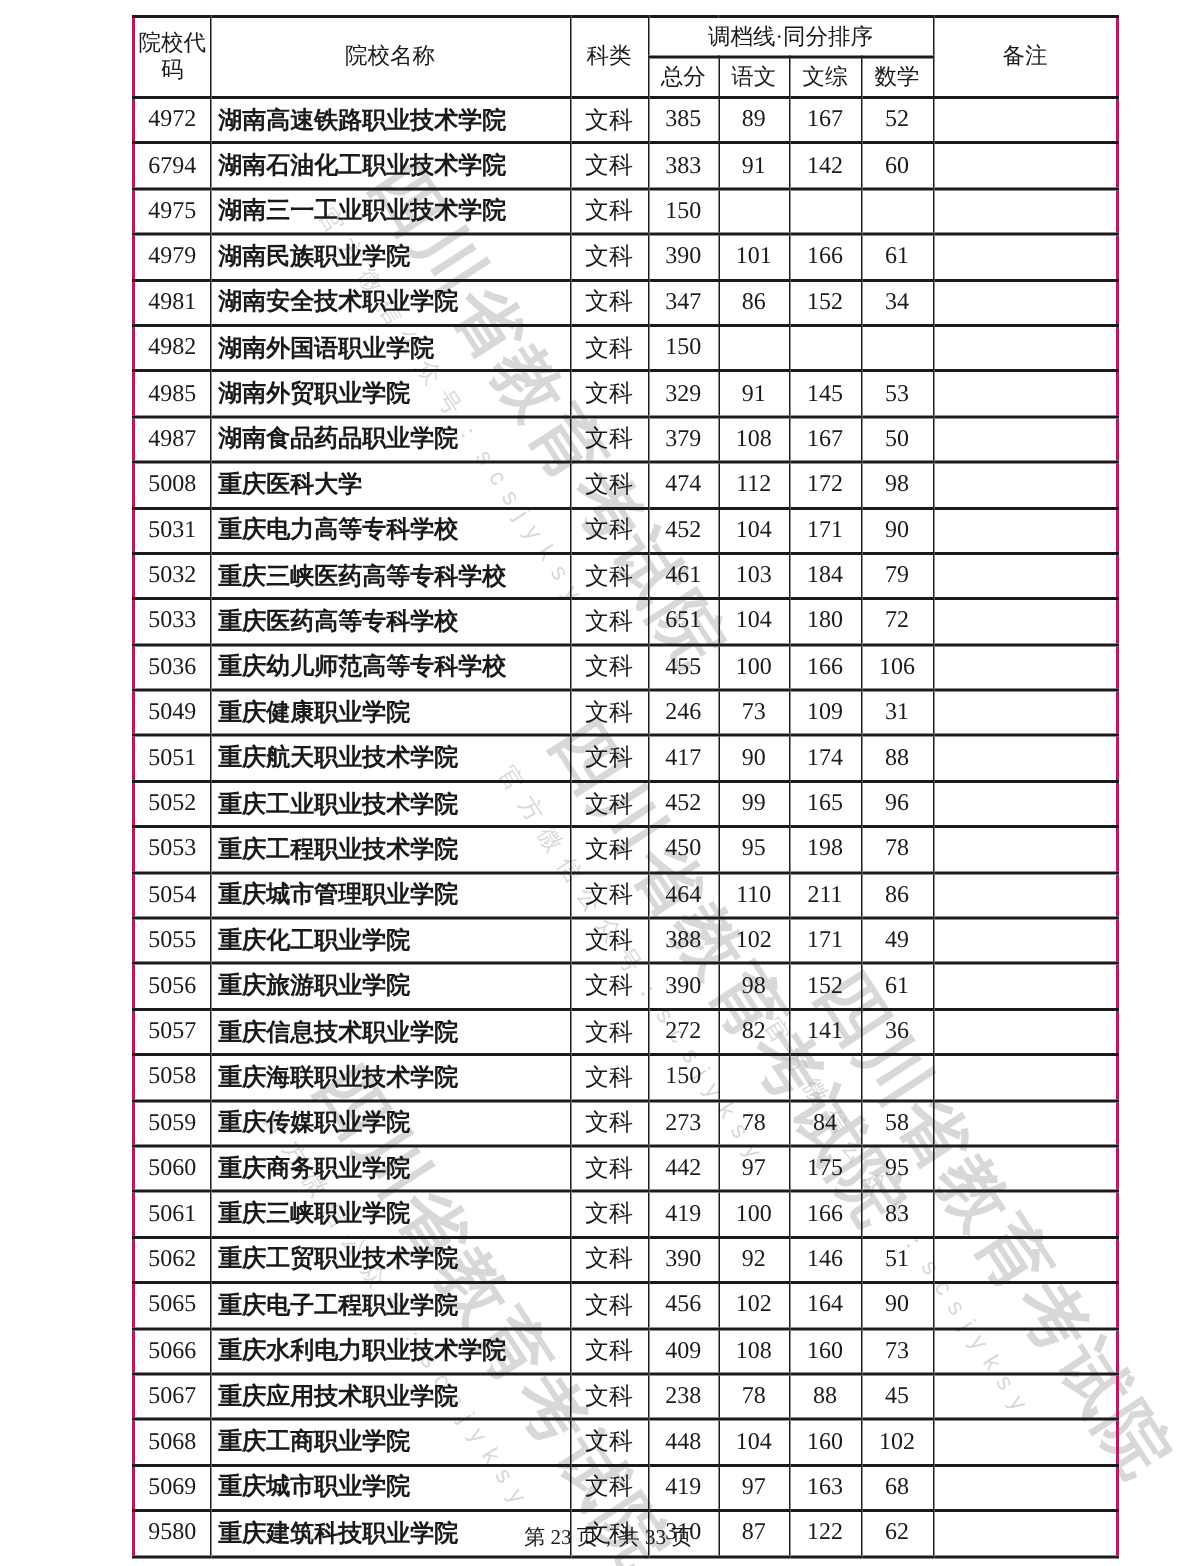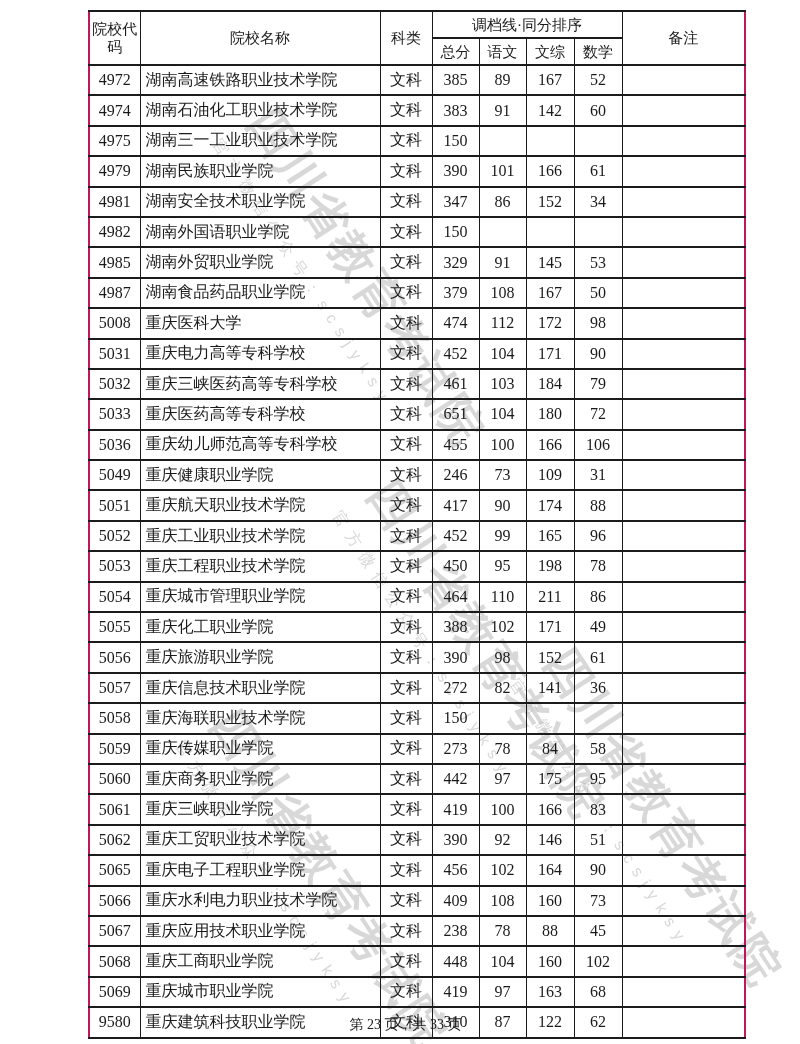--- a/index.html
+++ b/index.html
@@ -82,20 +82,21 @@
     line-height: 1.2;
     height: 25px;
   }
   .score-table tbody td {
     font-size: 16px;
     height: 28.4px;
   }
   .score-table td.name-cell {
     text-align: left;
     padding-left: 5px;
+    font-weight: bold;
   }
   
   .page-footer {
     position: absolute;
     left: 0;
     top: 1016px;
     width: 715px;
     text-align: center;
     font-size: 14px;
     color: #1a1a1a;
@@ -158,21 +159,21 @@
           <td>4972</td>
           <td class="name-cell">湖南高速铁路职业技术学院</td>
           <td>文科</td>
           <td>385</td>
           <td>89</td>
           <td>167</td>
           <td>52</td>
           <td></td>
         </tr>
         <tr>
-          <td>4974</td>
+          <td>6794</td>
           <td class="name-cell">湖南石油化工职业技术学院</td>
           <td>文科</td>
           <td>383</td>
           <td>91</td>
           <td>142</td>
           <td>60</td>
           <td></td>
         </tr>
         <tr>
           <td>4975</td>

